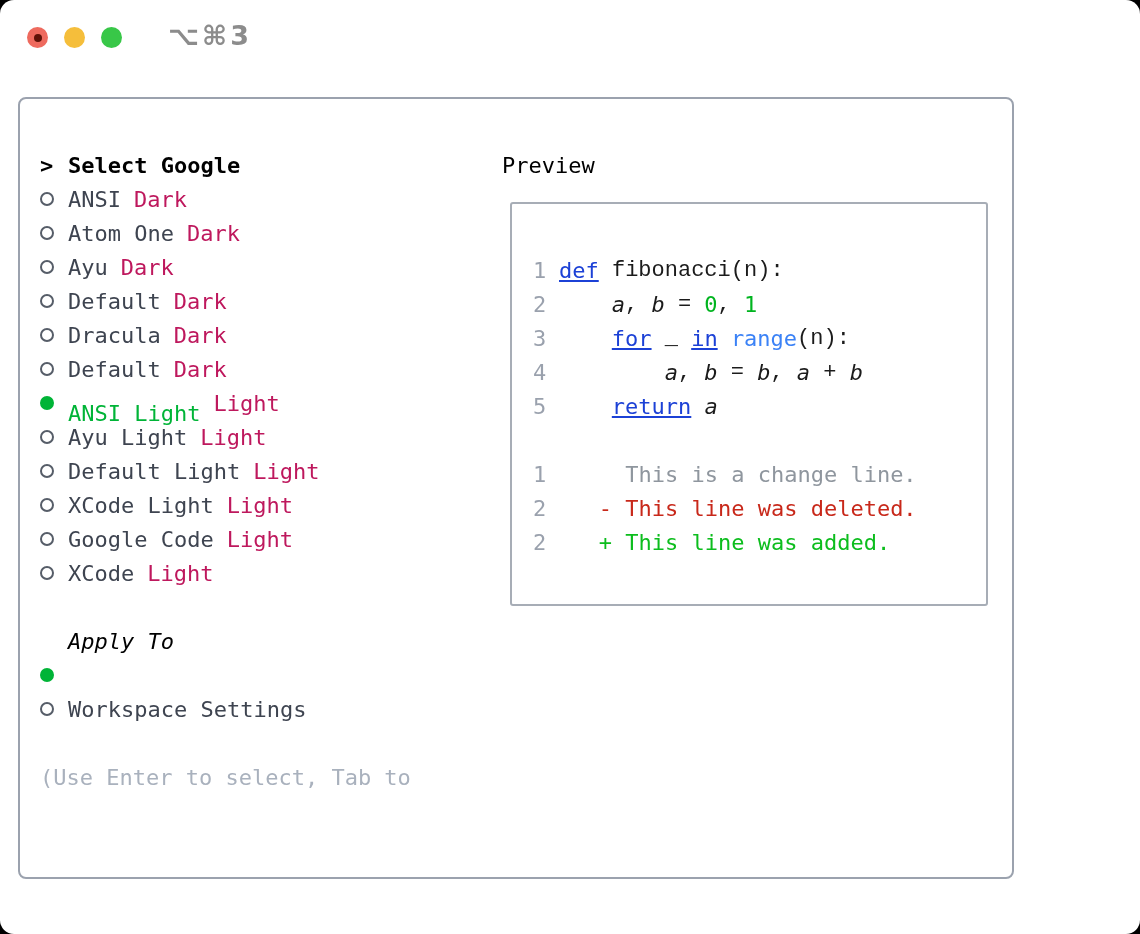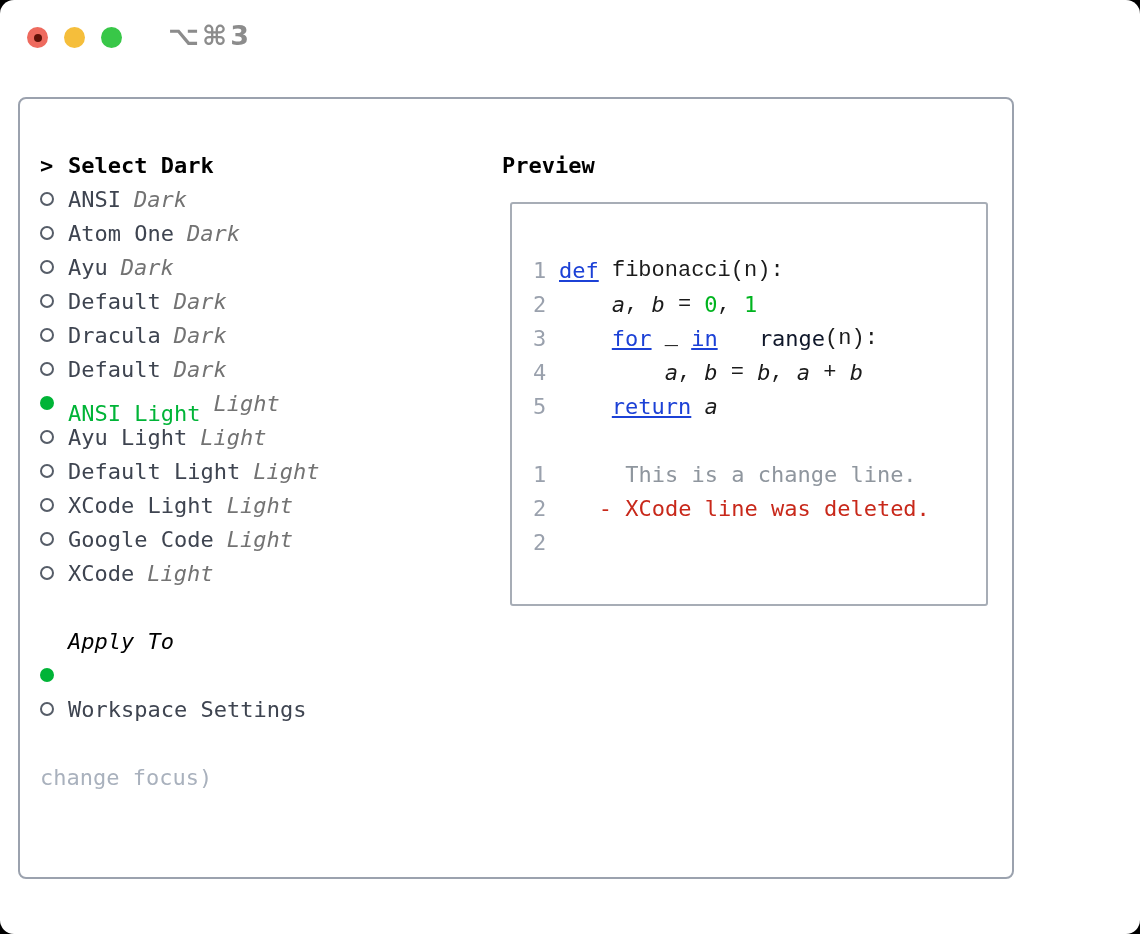--- a/index.html
+++ b/index.html
@@ -41,46 +41,46 @@
   .marker { width: 28px; flex: none; display: inline-flex; align-items: center; }
   .cursor-arrow { font-weight: bold; color: #000; font-size: 22px; }
   .hdr-text { font-weight: bold; color: #000; }
   .dot {
     width: 14px; height: 14px; border-radius: 50%;
     border: 2px solid #565d68; background: transparent;
   }
   .dot.filled { background: #00b437; border-color: #00b437; }
   .item-name { color: #3e4450; }
   .item-name.selected { color: #00b437; margin-top: 20px; }
-  .item-tag { color: #737373; margin-left: 13px; font-style: italic; }
+  .item-tag { color: #be185d; margin-left: 13px; }
   .apply-hdr { color: #000; font-style: italic; }
   .spacer { height: 34px; }
   .hint-line {
     height: 34px; display: flex; align-items: center;
     font-size: 22px; color: #a9b1bd; white-space: pre;
   }
   
   .preview-header {
     position: absolute; left: 482px; top: 49px; height: 34px;
     display: flex; align-items: center;
-    font-size: 22px; font-weight: bold; color: #000;
+    font-size: 22px; font-weight: normal; color: #000;
   }
   .preview-box {
     position: absolute; left: 490px; top: 103px; width: 478px; height: 404px;
     border: 2px solid #a7adb6; border-radius: 3px;
     padding: 49px 0 0 21px; overflow: hidden; background: #fff;
   }
   .pline {
     height: 34px; display: flex; align-items: center;
     font-size: 22px; white-space: pre; color: #1b1b1b;
   }
   .lineno { display: inline-block; width: 26px; flex: none; color: #9aa1ad; }
   .blank { height: 34px; }
   .tok-kw      { color: #1c41d6; text-decoration: underline; }
-  .tok-builtin { color: #0f172a; margin-left: 28px; }
+  .tok-builtin { color: #3b82f6; }
   .tok-num     { color: #00b41f; }
   .tok-var     { color: #1b1b1b; font-style: italic; }
   .tok-plain   { color: #1b1b1b; font-family: Liberation Mono, monospace; }
   .diff-context { color: #8f969e; }
   .diff-deleted { color: #c8281a; }
   .diff-added   { color: #0cbd1d; }
 </style>
 </head>
 <body>
 
@@ -94,21 +94,21 @@
       <span class="tl tl-yellow"></span>
       <span class="tl tl-green"></span>
       <span class="win-title">⌥⌘3</span>
     </div>
 
     <div class="panel">
 
       <div class="left-col">
         <div class="line">
           <span class="marker"><span class="cursor-arrow">&gt;</span></span>
-          <span class="hdr-text">Select Dark</span>
+          <span class="hdr-text">Select Google</span>
         </div>
 
         <div id="theme-list">
             <div class="line"><span class="marker"><span class="dot"></span></span><span class="item-name">ANSI</span><span class="item-tag">Dark</span></div>
             <div class="line"><span class="marker"><span class="dot"></span></span><span class="item-name">Atom One</span><span class="item-tag">Dark</span></div>
             <div class="line"><span class="marker"><span class="dot"></span></span><span class="item-name">Ayu</span><span class="item-tag">Dark</span></div>
             <div class="line"><span class="marker"><span class="dot"></span></span><span class="item-name">Default</span><span class="item-tag">Dark</span></div>
             <div class="line"><span class="marker"><span class="dot"></span></span><span class="item-name">Dracula</span><span class="item-tag">Dark</span></div>
             <div class="line"><span class="marker"><span class="dot"></span></span><span class="item-name">Default</span><span class="item-tag">Dark</span></div>
             <div class="line"><span class="marker"><span class="dot filled"></span></span><span class="item-name selected">ANSI Light</span><span class="item-tag">Light</span></div>
@@ -127,37 +127,37 @@
         </div>
 
         <div id="apply-list">
             <div class="line"><span class="marker"><span class="dot filled"></span></span></div>
             <div class="line"><span class="marker"><span class="dot"></span></span><span class="item-name">Workspace Settings</span></div>
           </div>
 
         <div class="spacer"></div>
 
         <div>
-          <div class="hint-line">change focus)</div>
+          <div class="hint-line">(Use Enter to select, Tab to</div>
         </div>
       </div>
 
       <div class="preview-header">Preview</div>
 
       <div class="preview-box">
         <div id="code-lines">
             <div class="pline"><span class="lineno">1</span><span class="tok-kw">def</span><span class="tok-plain"> fibonacci(n):</span></div>
             <div class="pline"><span class="lineno">2</span><span class="tok-plain">    </span><span class="tok-var">a</span><span class="tok-plain">, </span><span class="tok-var">b</span><span class="tok-plain"> = </span><span class="tok-num">0</span><span class="tok-plain">, </span><span class="tok-num">1</span></div>
             <div class="pline"><span class="lineno">3</span><span class="tok-plain">    </span><span class="tok-kw">for</span><span class="tok-plain"> _ </span><span class="tok-kw">in</span><span class="tok-plain"> </span><span class="tok-builtin">range</span><span class="tok-plain">(n):</span></div>
             <div class="pline"><span class="lineno">4</span><span class="tok-plain">        </span><span class="tok-var">a</span><span class="tok-plain">, </span><span class="tok-var">b</span><span class="tok-plain"> = </span><span class="tok-var">b</span><span class="tok-plain">, </span><span class="tok-var">a</span><span class="tok-plain"> + </span><span class="tok-var">b</span></div>
             <div class="pline"><span class="lineno">5</span><span class="tok-plain">    </span><span class="tok-kw">return</span><span class="tok-plain"> </span><span class="tok-var">a</span></div>
           </div>
         <div class="blank"></div>
         <div id="diff-lines">
             <div class="pline"><span class="lineno">1</span><span class="diff-context">     This is a change line.</span></div>
-            <div class="pline"><span class="lineno">2</span><span class="diff-deleted">   - XCode line was deleted.</span></div>
-            <div class="pline"><span class="lineno">2</span></div>
+            <div class="pline"><span class="lineno">2</span><span class="diff-deleted">   - This line was deleted.</span></div>
+            <div class="pline"><span class="lineno">2</span><span class="diff-added">   + This line was added.</span></div>
           </div>
       </div>
 
     </div>
   </div>
 </div>
 
 </body></html>

